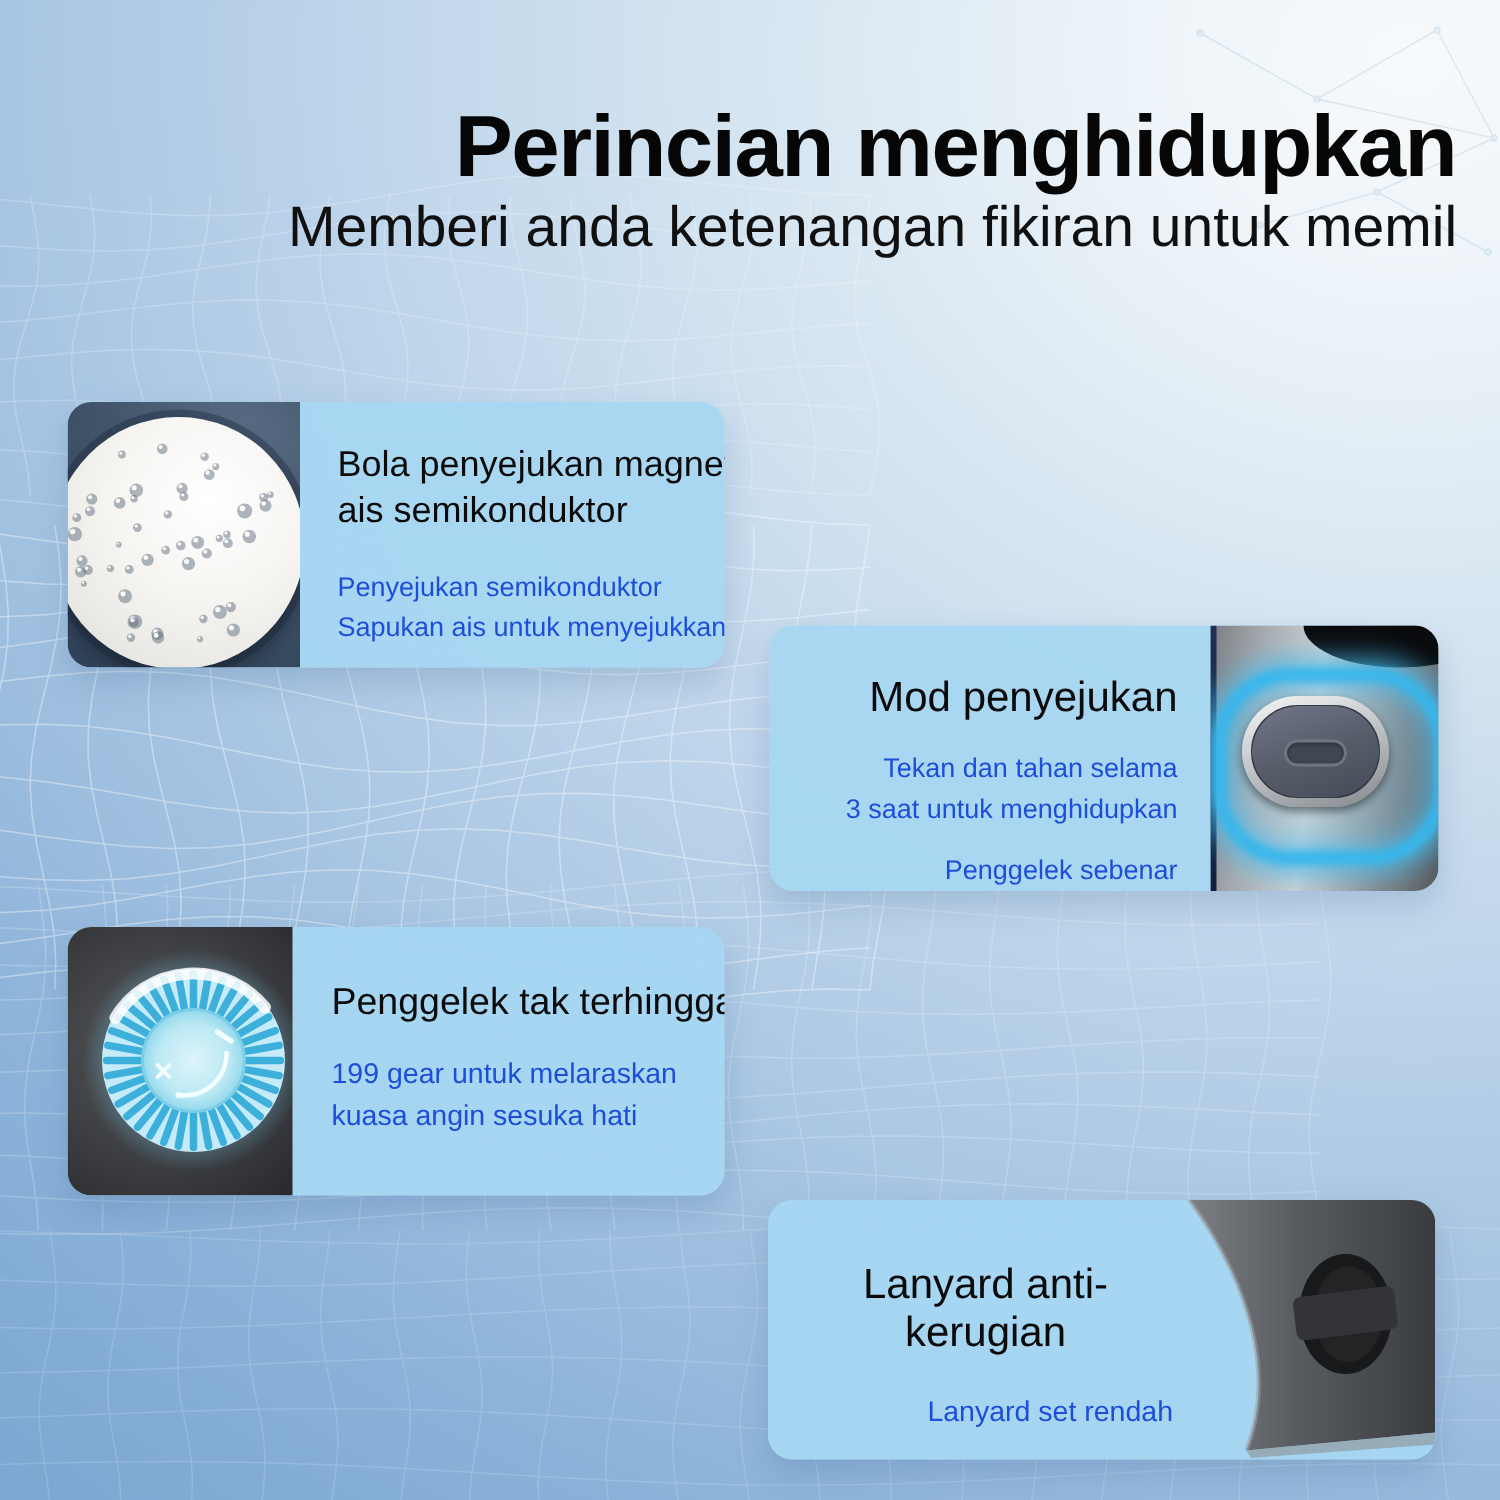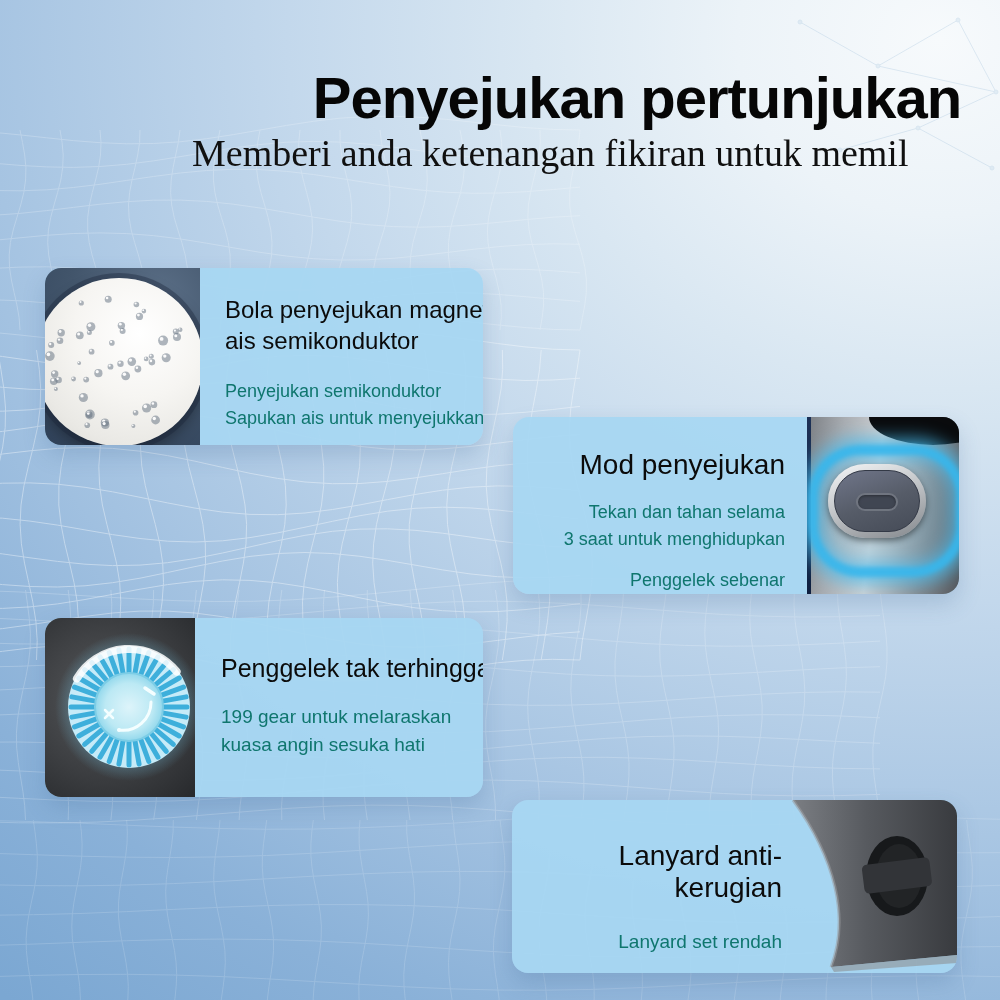--- a/index.html
+++ b/index.html
@@ -12,38 +12,38 @@
   }
   .bg-mesh{position:absolute;left:0;top:0;width:1000px;height:1000px;z-index:0;}
   
   .hdr-title{
     position:absolute;top:64px;left:637px;transform:translateX(-50%);
     font-size:58px;font-weight:700;color:#060606;white-space:nowrap;
     letter-spacing:-1px;z-index:2;
   }
   .hdr-sub{
     position:absolute;top:131px;left:192px;
-    font-size:38px;font-weight:400;color:#101010;white-space:nowrap;z-index:2;font-family:Liberation Serif, serif;
+    font-size:38px;font-weight:400;color:#101010;white-space:nowrap;z-index:2;
   }
   
   .card{
     position:absolute;border-radius:16px;overflow:hidden;z-index:1;
     background:rgba(167,215,242,0.94);
     box-shadow:0 10px 22px rgba(60,100,145,0.22);
   }
   .card-1{left:45px;top:268px;width:438px;height:177px;}
   .card-2{left:513px;top:417px;width:446px;height:177px;text-decoration:underline;}
   .card-3{left:45px;top:618px;width:438px;height:179px;}
   .card-4{left:512px;top:800px;width:445px;height:173px;}
   .card .img{position:absolute;top:0;bottom:0;overflow:hidden;}
   .img-left{left:0;}
   .img-right{right:0;}
   .txt{position:absolute;z-index:3;}
   .txt h2{margin:0;font-weight:400;color:#0b0b0b;}
-  .txt .line{color:#0f766e;}
+  .txt .line{color:#1d4ed8;}
   .ta-r{text-align:right;}
   
   .c1-txt{left:180px;top:26px;width:250px;}
   .c1-txt h2{font-size:24px;line-height:31px;margin-bottom:22px;white-space:nowrap;}
   .c1-txt .line{font-size:18px;line-height:27px;white-space:nowrap;}
   .img-1{width:155px;background:radial-gradient(circle at 72% 18%, #5c7088 0%, #42556b 48%, #30425a 100%);}
   .disc{
     position:absolute;left:-10px;top:10px;width:168px;height:168px;border-radius:50%;
     background:radial-gradient(circle at 62% 33%, #ffffff 0%, #f6f5f2 42%, #eae9e5 72%, #d8d7d2 100%);
     box-shadow:0 0 0 5px rgba(25,38,58,0.38), 0 8px 16px rgba(0,0,0,0.38);
@@ -83,21 +83,21 @@
   .navy-edge{position:absolute;left:0;top:0;bottom:0;width:4px;background:linear-gradient(#1d3156,#0f2040);}
   
   .c3-txt{left:176px;top:36px;width:250px;}
   .c3-txt h2{font-size:25px;margin-bottom:20px;white-space:nowrap;}
   .c3-txt .line{font-size:19px;line-height:28px;white-space:nowrap;}
   .c3-gap{margin-top:11px;}
   .img-3{width:150px;background:radial-gradient(circle at 40% 45%, #57595c 0%, #3d3f42 55%, #27292c 100%);}
   .wheel{position:absolute;left:0;top:0;width:150px;height:179px;}
   
   .c4-txt{right:175px;top:40px;left:20px;}
-  .c4-txt h2{font-size:28px;margin-bottom:24px;}
+  .c4-txt h2{font-size:28px;margin-bottom:24px;text-align:center;}
   .c4-txt .line{font-size:19px;line-height:28px;}
   .c4-gap{margin-top:12px;}
   .img-4{width:445px;left:0;}
   .device-svg{position:absolute;left:0;top:0;width:445px;height:173px;}
 </style>
 </head>
 <body>
 
 <div class="page">
 
@@ -241,21 +241,21 @@
         <circle cx="800" cy="22" r="2"></circle>
         <circle cx="878" cy="66" r="2"></circle>
         <circle cx="958" cy="20" r="2"></circle>
         <circle cx="996" cy="92" r="2"></circle>
         <circle cx="918" cy="128" r="2"></circle>
         <circle cx="840" cy="150" r="2"></circle>
         <circle cx="992" cy="168" r="2"></circle>
       </g>
     </svg>
 
-  <div class="hdr-title">Penyejukan pertunjukan</div>
+  <div class="hdr-title">Perincian menghidupkan</div>
   <div class="hdr-sub">Memberi anda ketenangan fikiran untuk memil</div>
 
   <section class="card card-1">
     <div class="img img-left img-1">
       <div class="disc"></div>
       <svg class="droplets" id="droplets-svg">
           <circle cx="135.3" cy="61.8" r="2.2" fill="rgba(96,110,126,0.5)"></circle>
           <circle cx="134.6" cy="61.0" r="0.8" fill="rgba(255,255,255,0.95)"></circle>
           <circle cx="92.9" cy="101.0" r="3.4" fill="rgba(96,110,126,0.5)"></circle>
           <circle cx="91.9" cy="99.8" r="1.3" fill="rgba(255,255,255,0.95)"></circle>

